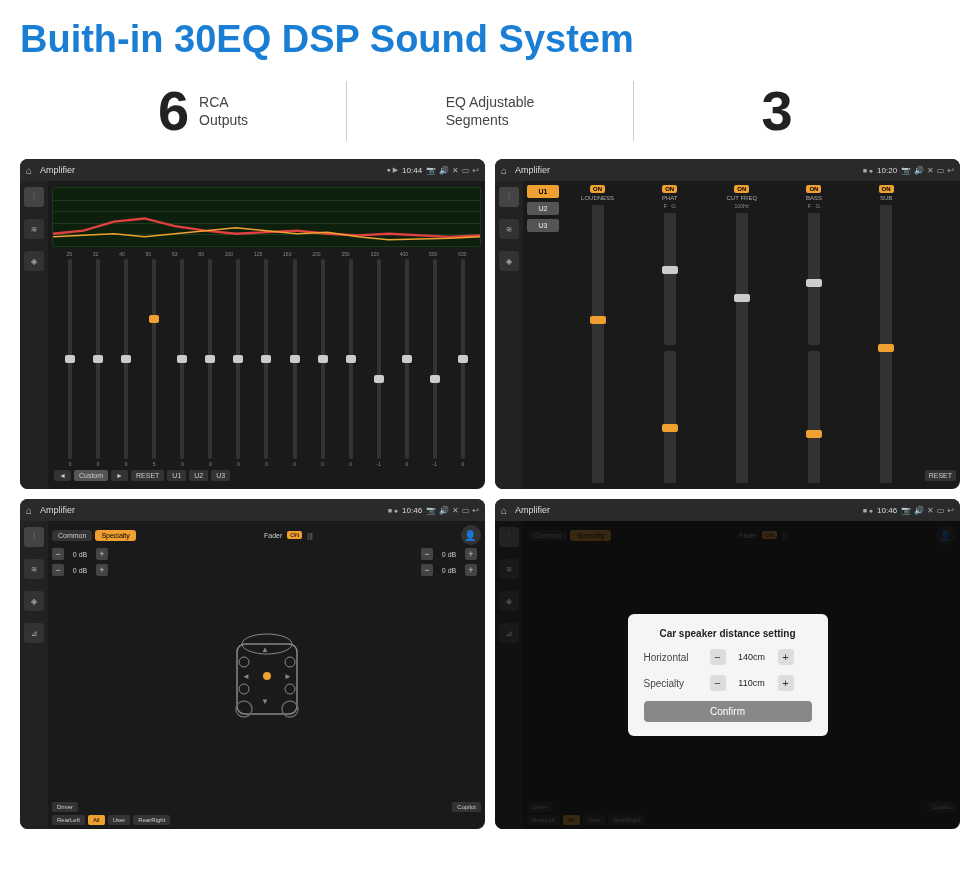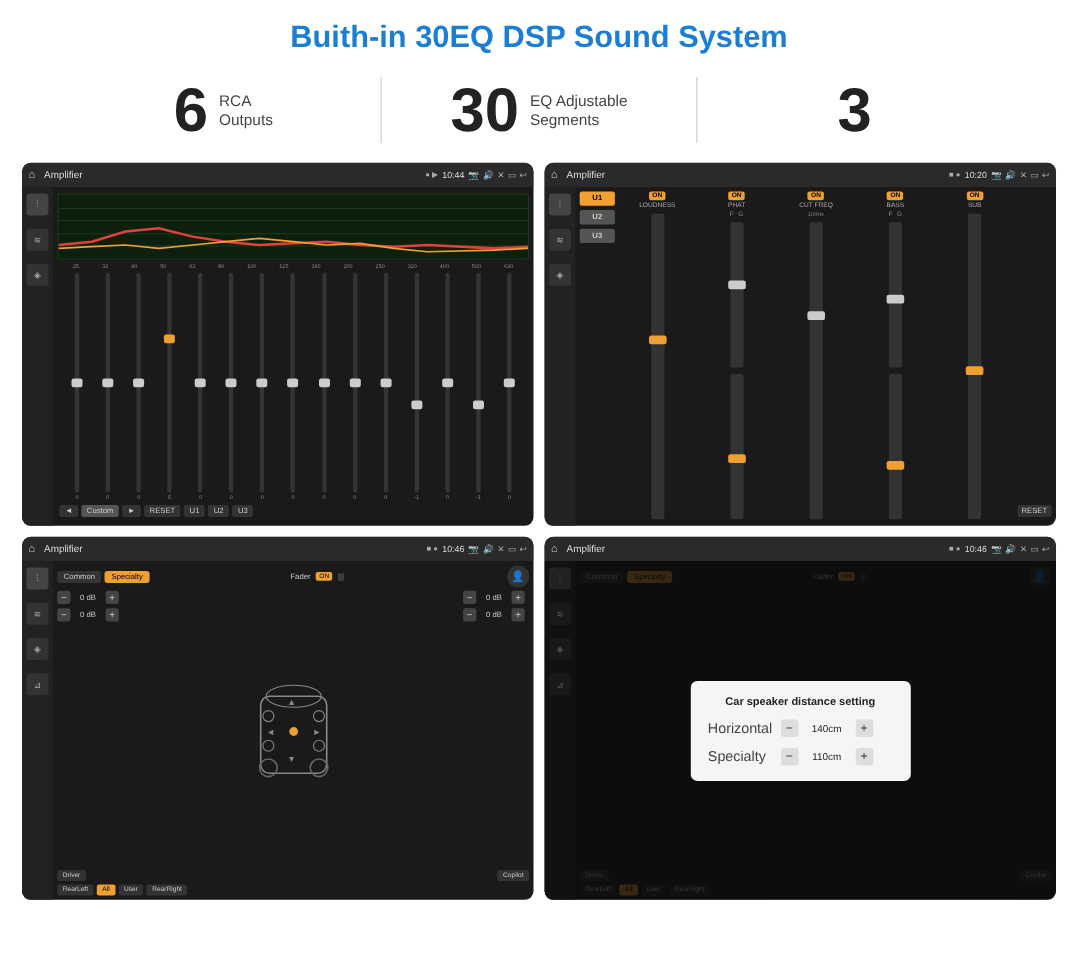--- a/index.html
+++ b/index.html
@@ -5,23 +5,22 @@
     * { margin: 0; padding: 0; box-sizing: border-box; }
     body {
       width: 980px;
       height: 881px;
       background: #ffffff;
       font-family: Arial, sans-serif;
       overflow: hidden;
     }
 
     .page-title {
-      text-align: center;
       padding: 18px 20px 10px;
-      font-size: 28px;
+      font-size: 38px;
       font-weight: 900;
       color: #1a7fd4;
     }
 
     .stats-row {
       display: flex;
       justify-content: center;
       align-items: center;
       padding: 10px 60px 14px;
       gap: 0;
@@ -482,21 +481,21 @@
       text-align: center;
     }
 
     .dialog-row {
       display: flex;
       align-items: center;
       gap: 6px;
     }
 
     .dialog-label {
-      font-size: 13px;
+      font-size: 10px;
       color: #444;
       width: 60px;
     }
 
     .dialog-minus, .dialog-plus {
       width: 16px;
       height: 16px;
       background: #ddd;
       border-radius: 3px;
       display: flex;
@@ -542,21 +541,20 @@
 
 <h1 class="page-title">Buith-in 30EQ DSP Sound System</h1>
 
 <div class="stats-row">
   <div class="stat-item">
     <span class="stat-number">6</span>
     <span class="stat-label">RCA<br>Outputs</span>
   </div>
   <div class="stat-divider"></div>
   <div class="stat-item">
-    <span class="stat-number">30</span>
     <span class="stat-label">EQ Adjustable<br>Segments</span>
   </div>
   <div class="stat-divider"></div>
   <div class="stat-item">
     <span class="stat-number">3</span>
   </div>
 </div>
 
 <div class="screens-grid">
 
@@ -969,18 +967,19 @@
             <div class="dialog-plus">+</div>
           </div>
 
           <div class="dialog-row">
             <span class="dialog-label">Specialty</span>
             <div class="dialog-minus">−</div>
             <span class="dialog-value">110cm</span>
             <div class="dialog-plus">+</div>
           </div>
 
+          <div class="dialog-confirm-btn">Confirm</div>
         </div>
       </div>
     </div>
   </div>
 
 </div>
 
 </body></html>

